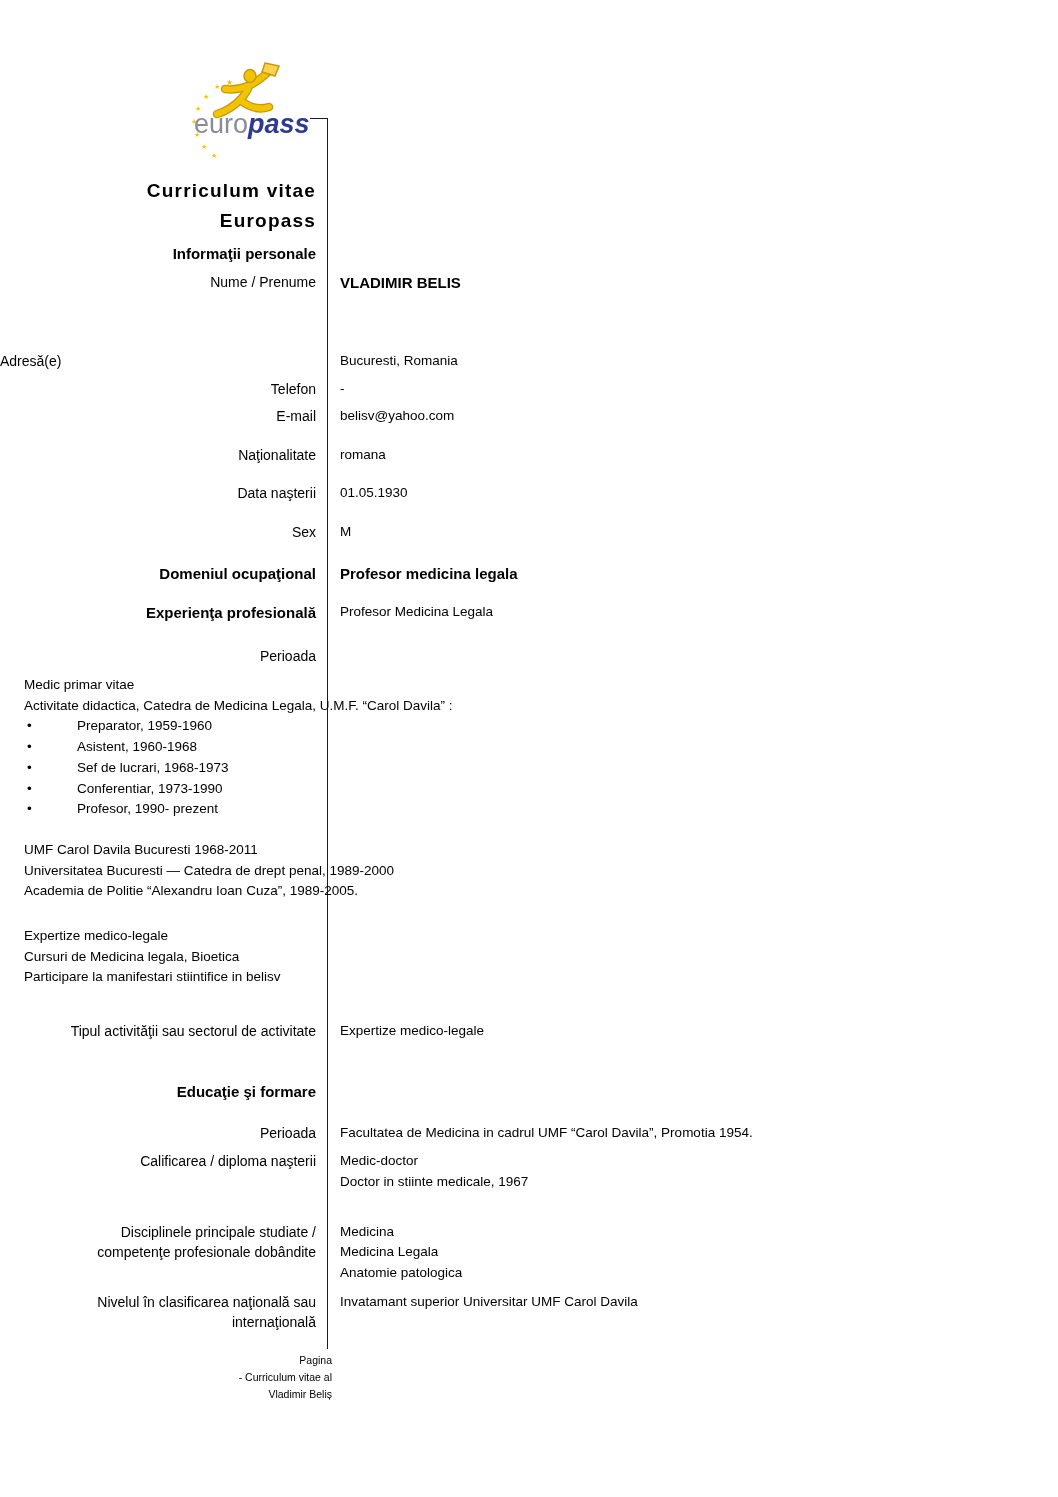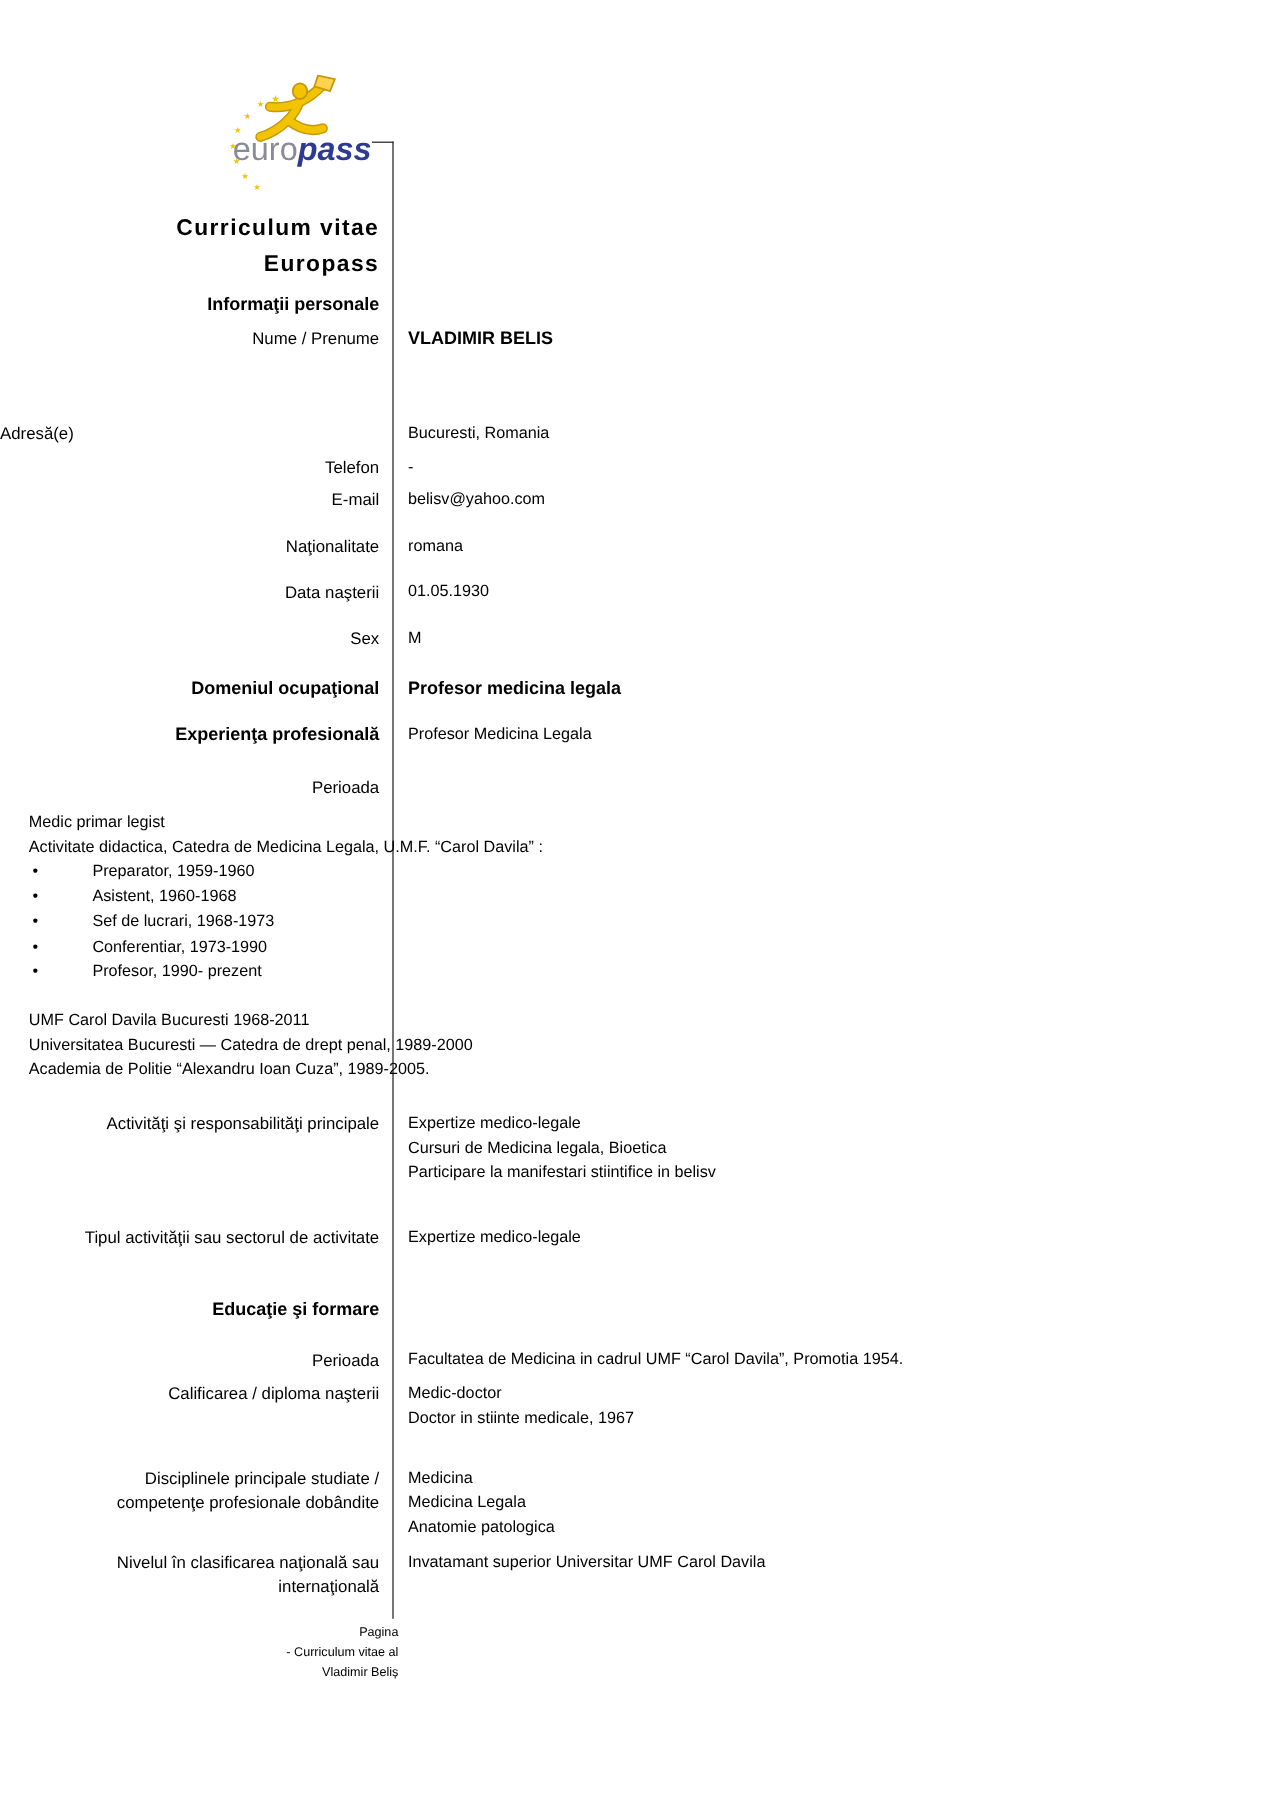--- a/index.html
+++ b/index.html
@@ -144,21 +144,21 @@
       <div class="val">Profesor Medicina Legala</div>
     </div>
 
     <div class="row" style="margin-top:23px">
       <div class="lbl">Perioada</div>
       <div class="val"></div>
     </div>
 
     <div class="row" style="margin-top:8px">
       <div class="val">
-        <div>Medic primar legist</div>
+        <div>Medic primar vitae</div>
         <div>Activitate didactica, Catedra de Medicina Legala, U.M.F. “Carol Davila” :</div>
         <div class="bullet-row">
           <span class="bullet-glyph">•</span>
           <span>Preparator, 1959-1960</span>
         </div>
         <div class="bullet-row">
           <span class="bullet-glyph">•</span>
           <span>Asistent, 1960-1968</span>
         </div>
         <div class="bullet-row">
@@ -174,21 +174,20 @@
           <span>Profesor, 1990- prezent</span>
         </div>
         <div class="spacer"></div>
         <div>UMF Carol Davila Bucuresti 1968-2011</div>
         <div>Universitatea Bucuresti — Catedra de drept penal, 1989-2000</div>
         <div>Academia de Politie “Alexandru Ioan Cuza”, 1989-2005.</div>
       </div>
     </div>
 
     <div class="row" style="margin-top:24px">
-      <div class="lbl">Activităţi şi responsabilităţi principale</div>
       <div class="val">
         <div>Expertize medico-legale</div>
         <div>Cursuri de Medicina legala, Bioetica</div>
         <div>Participare la manifestari stiintifice in belisv</div>
       </div>
     </div>
 
     <div class="row" style="margin-top:33px">
       <div class="lbl">Tipul activităţii sau sectorul de activitate</div>
       <div class="val">

